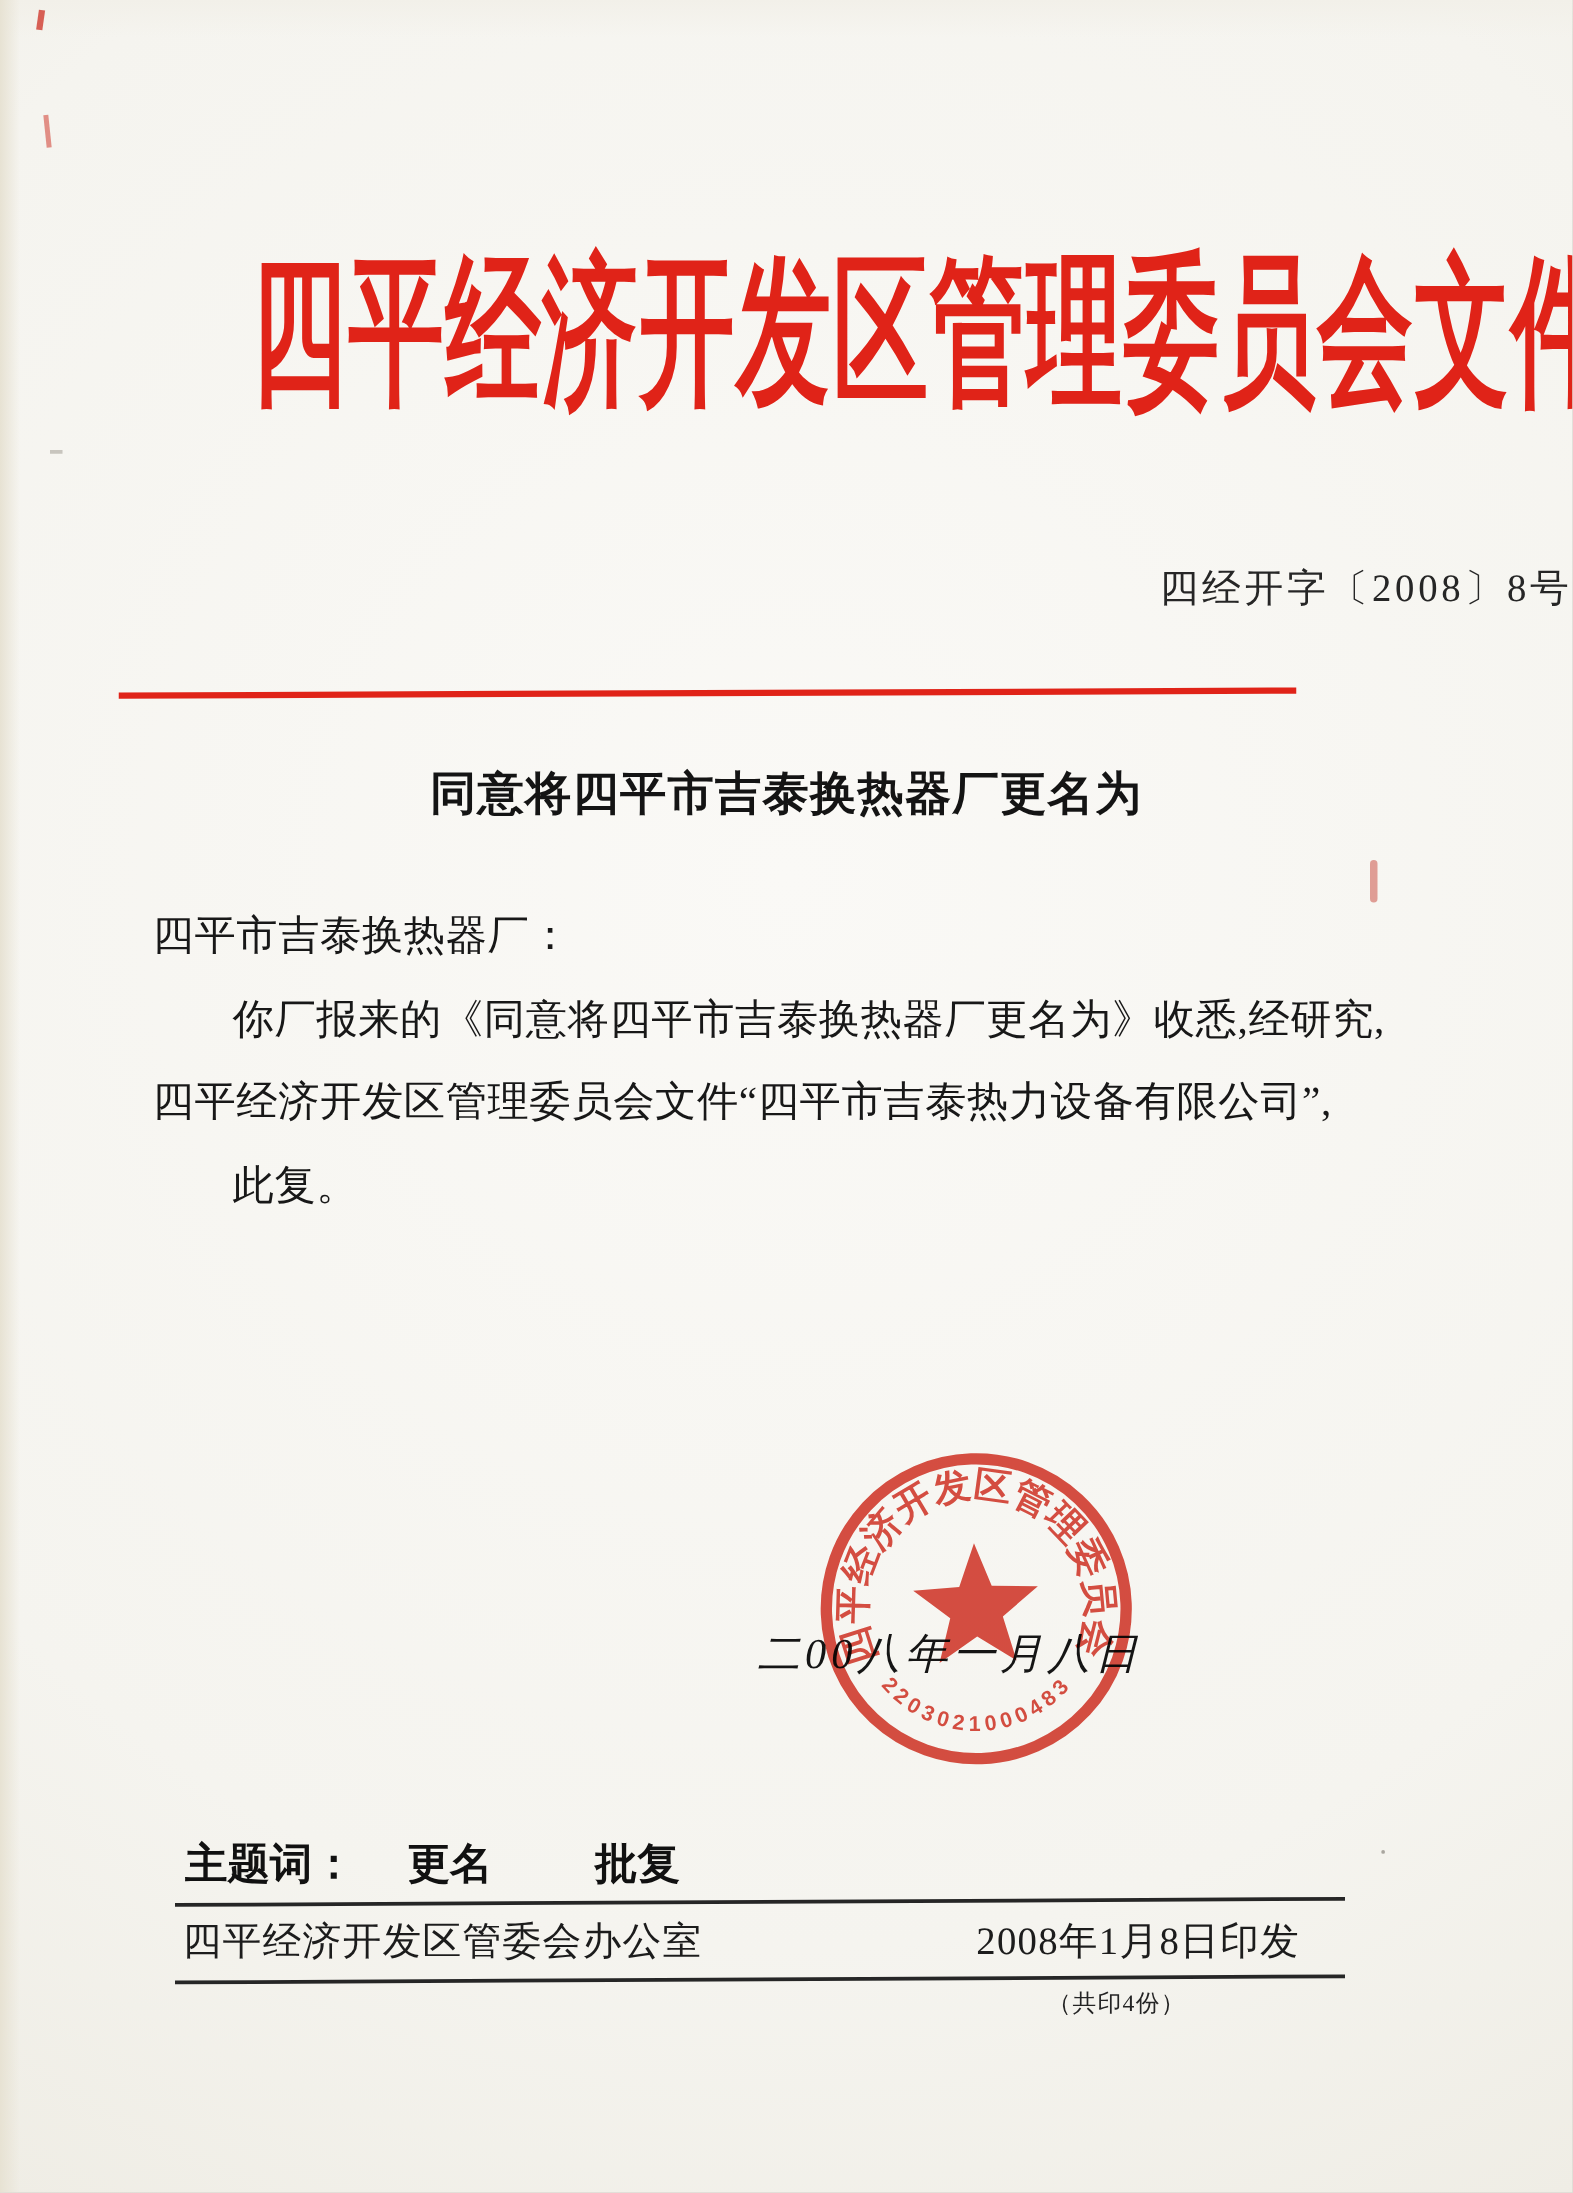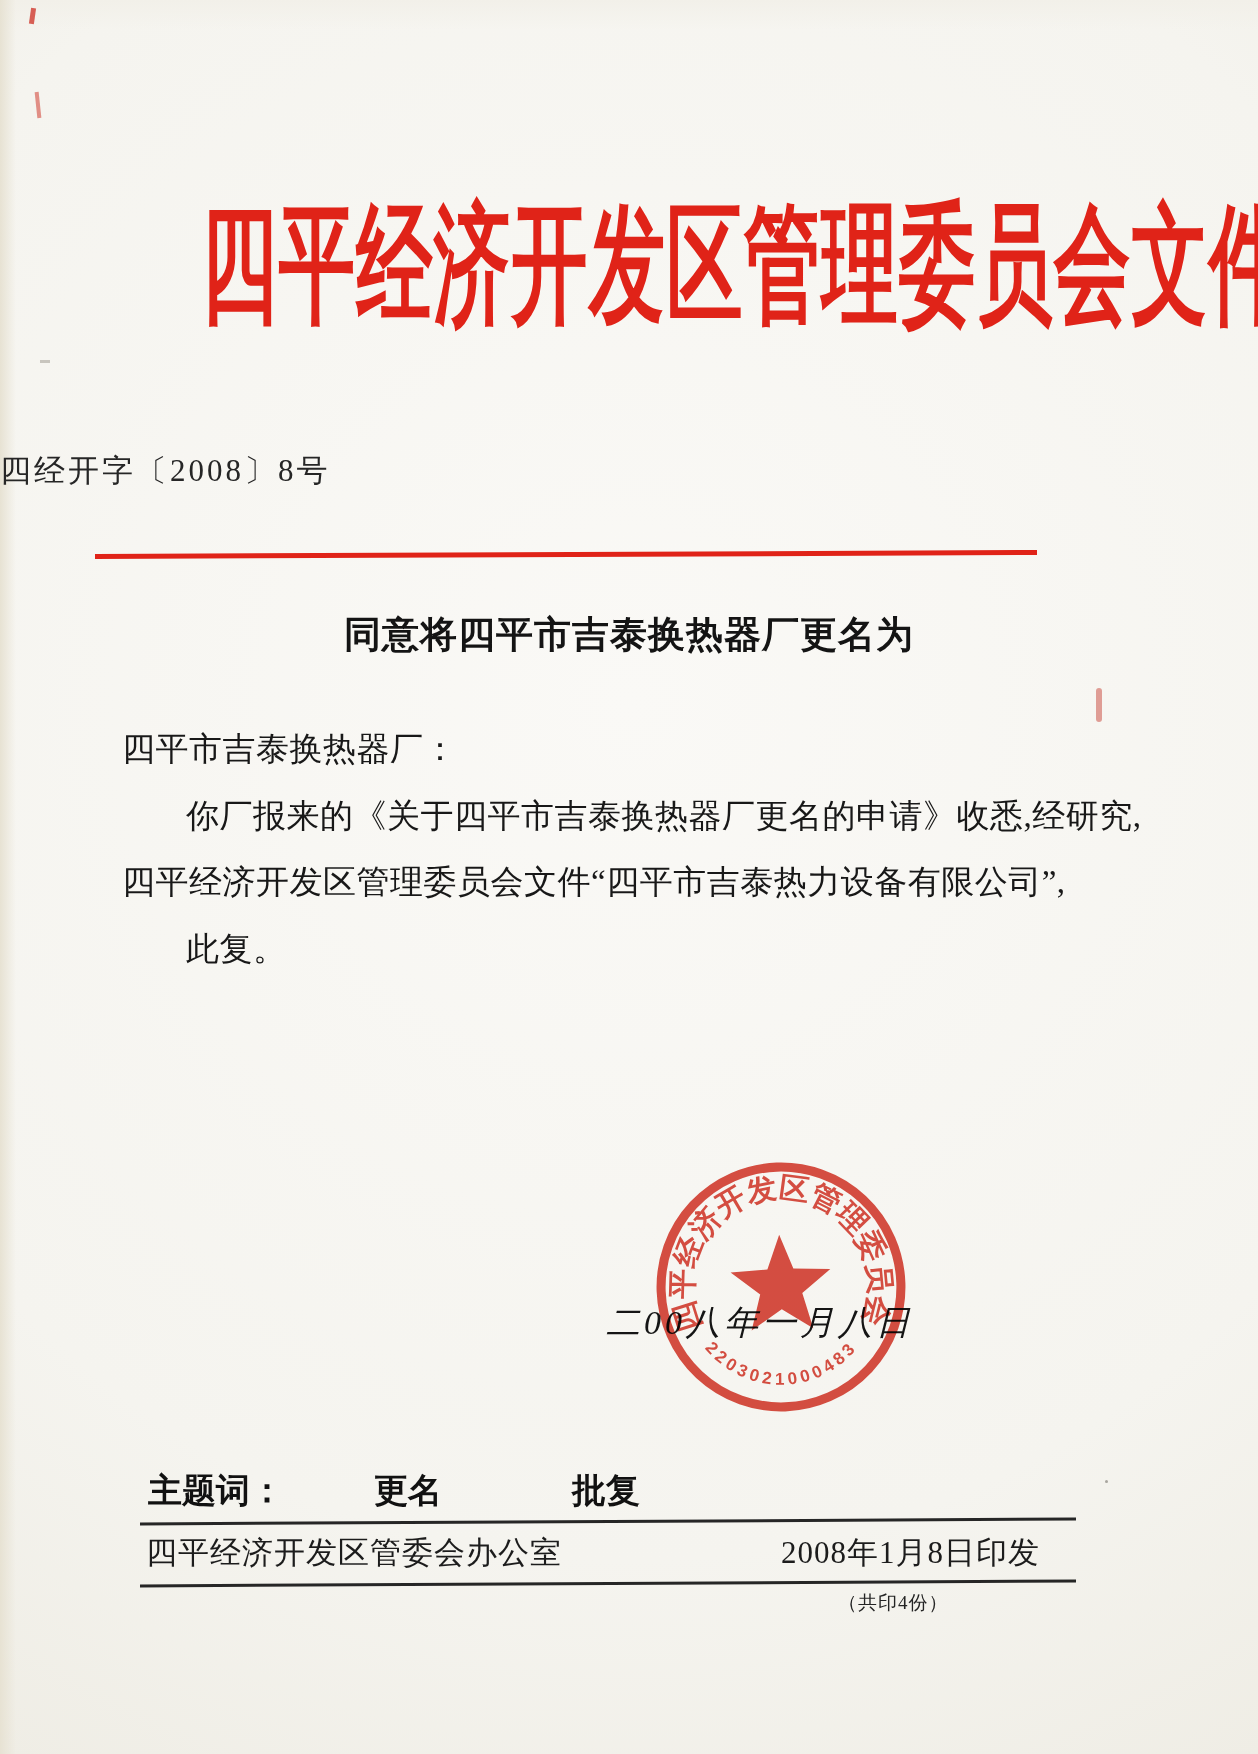--- a/index.html
+++ b/index.html
@@ -27,21 +27,21 @@
     position:absolute;top:188px;left:0;width:100%;
     margin:0;text-align:center;
     font-family:"Liberation Sans","DejaVu Sans",sans-serif;
     font-weight:bold;color:#e02318;
     font-size:112px;line-height:150px;letter-spacing:2px;
     transform:scale(0.68,1.16);transform-origin:50% 40%;
     white-space:nowrap;
   }
   .doc-no{
     position:absolute;top:450px;left:0;width:100%;
-    text-align:left;font-size:31px;letter-spacing:3px;color:#262626;
+    text-align:right;font-size:31px;letter-spacing:3px;color:#262626;
   }
   .red-rule{
     position:absolute;top:552px;left:95px;width:942px;height:5px;
     background:#e02318;transform:rotate(-0.25deg);
   }
   .title{
     position:absolute;top:610px;left:0;width:100%;margin:0;
     text-align:center;
     font-family:"Liberation Sans","DejaVu Sans",sans-serif;
     font-weight:bold;font-size:37px;letter-spacing:1px;color:#141414;
@@ -59,21 +59,21 @@
   }
   .seal{
     position:absolute;left:652px;top:1158px;width:258px;height:258px;
     mix-blend-mode:multiply;opacity:.88;transform:rotate(-2deg);
   }
   .seal svg{width:100%;height:100%;}
   .keywords-row{
     position:absolute;top:1468px;left:148px;
     display:flex;align-items:baseline;
     font-family:"Liberation Sans","DejaVu Sans",sans-serif;
-    font-weight:bold;font-size:34px;color:#111;gap:48px;
+    font-weight:bold;font-size:34px;color:#111;
   }
   .kw-label{margin-right:42px;}
   .kw-term{margin-right:82px;}
   .rule{position:absolute;left:140px;width:936px;height:3px;background:#262626;transform:rotate(-0.3deg);}
   .rule1{top:1520px;}
   .rule2{top:1582px;}
   .footer-row{
     position:absolute;top:1532px;left:0;width:1258px;height:46px;
     font-size:31px;color:#1c1c1c;
   }
@@ -98,21 +98,21 @@
   <h1 class="header">四平经济开发区管理委员会文件</h1>
 
   <div class="doc-no">四经开字〔2008〕8号</div>
 
   <div class="red-rule"></div>
 
   <h2 class="title">同意将四平市吉泰换热器厂更名为</h2>
 
   <div class="body-text">
     <p>四平市吉泰换热器厂：</p>
-    <p class="indent">你厂报来的《关于四平市吉泰换热器厂更名的申请》收悉,经研究,</p>
+    <p class="indent">你厂报来的《同意将四平市吉泰换热器厂更名为》收悉,经研究,</p>
     <p>四平经济开发区管理委员会文件“四平市吉泰热力设备有限公司”,</p>
     <p class="indent">此复。</p>
   </div>
 
   <div class="issue-date">二00八年一月八日</div>
 
   <div class="seal">
     <svg viewBox="0 0 256 256" xmlns="http://www.w3.org/2000/svg">
       <defs>
         <path id="sealArc" d="M 48.3,165.2 A 88,88 0 1 1 207.7,165.2" fill="none"></path>

